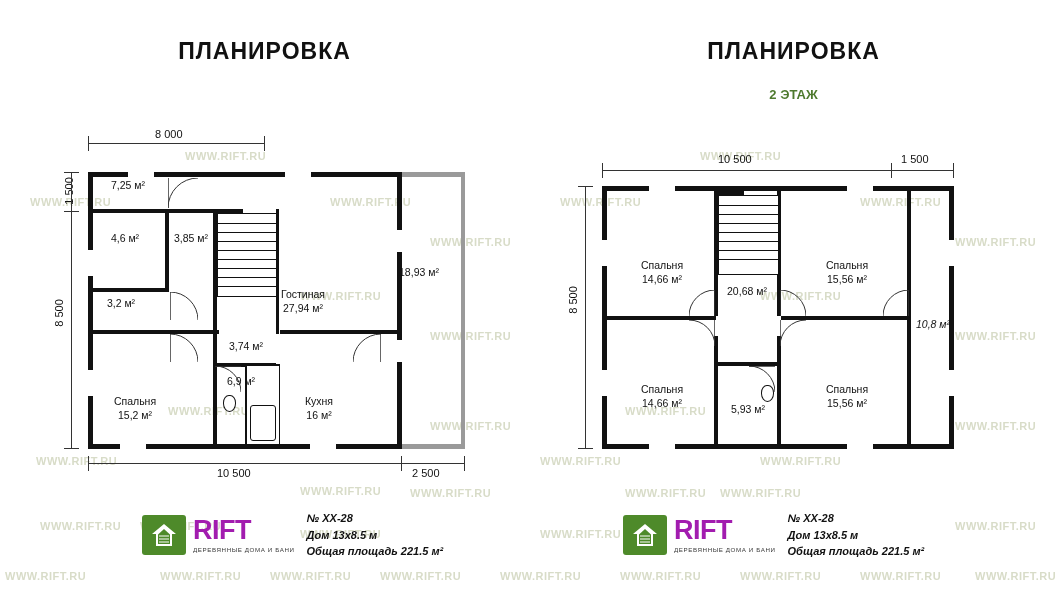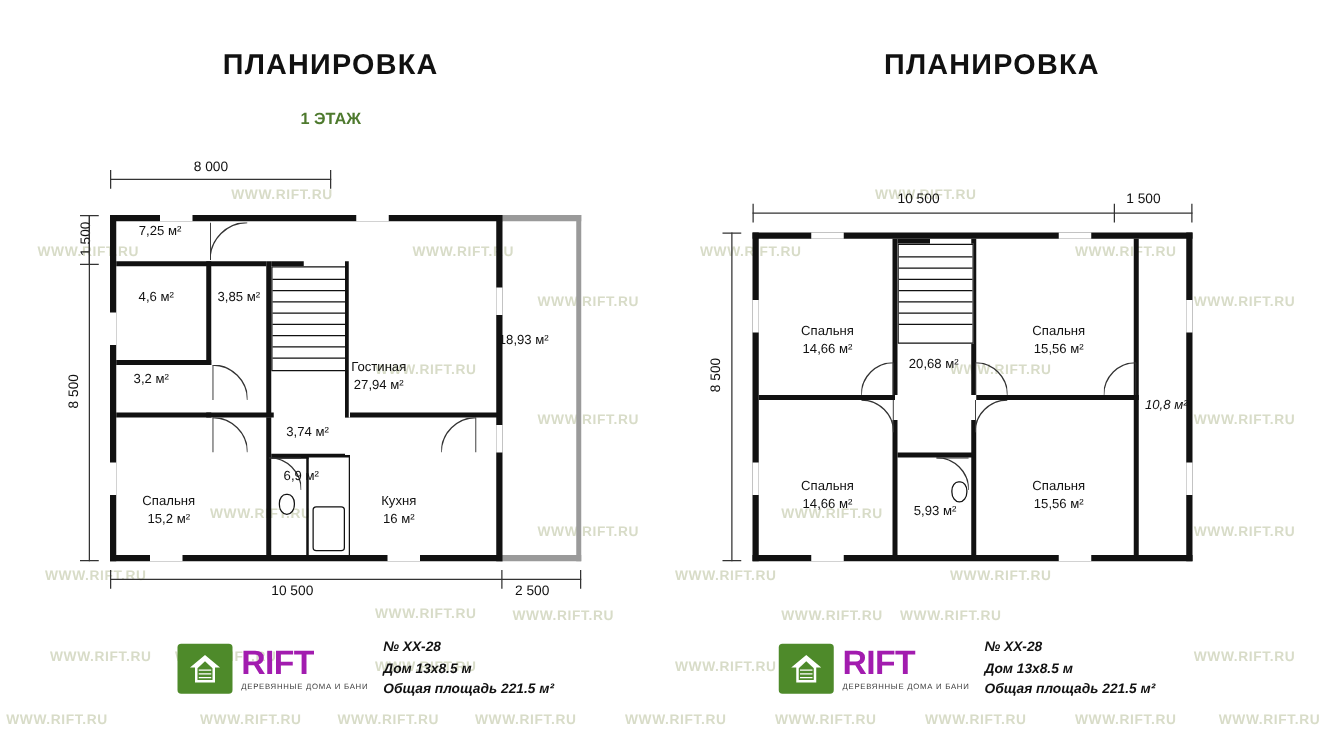--- a/index.html
+++ b/index.html
@@ -212,21 +212,20 @@
   <div class="wm" style="left:500px; top:570px;">WWW.RIFT.RU</div>
   <div class="wm" style="left:620px; top:570px;">WWW.RIFT.RU</div>
   <div class="wm" style="left:740px; top:570px;">WWW.RIFT.RU</div>
   <div class="wm" style="left:860px; top:570px;">WWW.RIFT.RU</div>
   <div class="wm" style="left:975px; top:570px;">WWW.RIFT.RU</div>
 </div>
 
 <div class="plan left">
 
   <div class="title">ПЛАНИРОВКА</div>
-  <div class="subtitle">1 ЭТАЖ</div>
 
   <div class="dim-line" style="left:88px; top:143px; width:177px; height:1px;"></div>
   <div class="tick" style="left:88px; top:136px; width:1px; height:15px;"></div>
   <div class="tick" style="left:264px; top:136px; width:1px; height:15px;"></div>
   <div class="dim-label" style="left:155px; top:128px;">8 000</div>
 
   <div class="dim-line" style="left:71px; top:172px; width:1px; height:40px;"></div>
   <div class="tick" style="left:64px; top:172px; width:15px; height:1px;"></div>
   <div class="tick" style="left:64px; top:211px; width:15px; height:1px;"></div>
   <div class="dim-label vert" style="left:41px; top:185px; width:56px; text-align:center;">1 500</div>
@@ -371,20 +370,21 @@
       <div>№ XX-28</div>
       <div>Дом 13х8.5 м</div>
       <div>Общая площадь 221.5 м²</div>
     </div>
   </div>
 </div>
 
 <div class="plan right">
 
   <div class="title">ПЛАНИРОВКА</div>
+  <div class="subtitle">2 ЭТАЖ</div>
 
   <div class="dim-line" style="left:73px; top:170px; width:352px; height:1px;"></div>
   <div class="tick" style="left:73px; top:163px; width:1px; height:15px;"></div>
   <div class="tick" style="left:362px; top:163px; width:1px; height:15px;"></div>
   <div class="tick" style="left:424px; top:163px; width:1px; height:15px;"></div>
   <div class="dim-label" style="left:189px; top:153px;">10 500</div>
   <div class="dim-label" style="left:372px; top:153px;">1 500</div>
 
   <div class="dim-line" style="left:56px; top:186px; width:1px; height:263px;"></div>
   <div class="tick" style="left:49px; top:186px; width:15px; height:1px;"></div>

